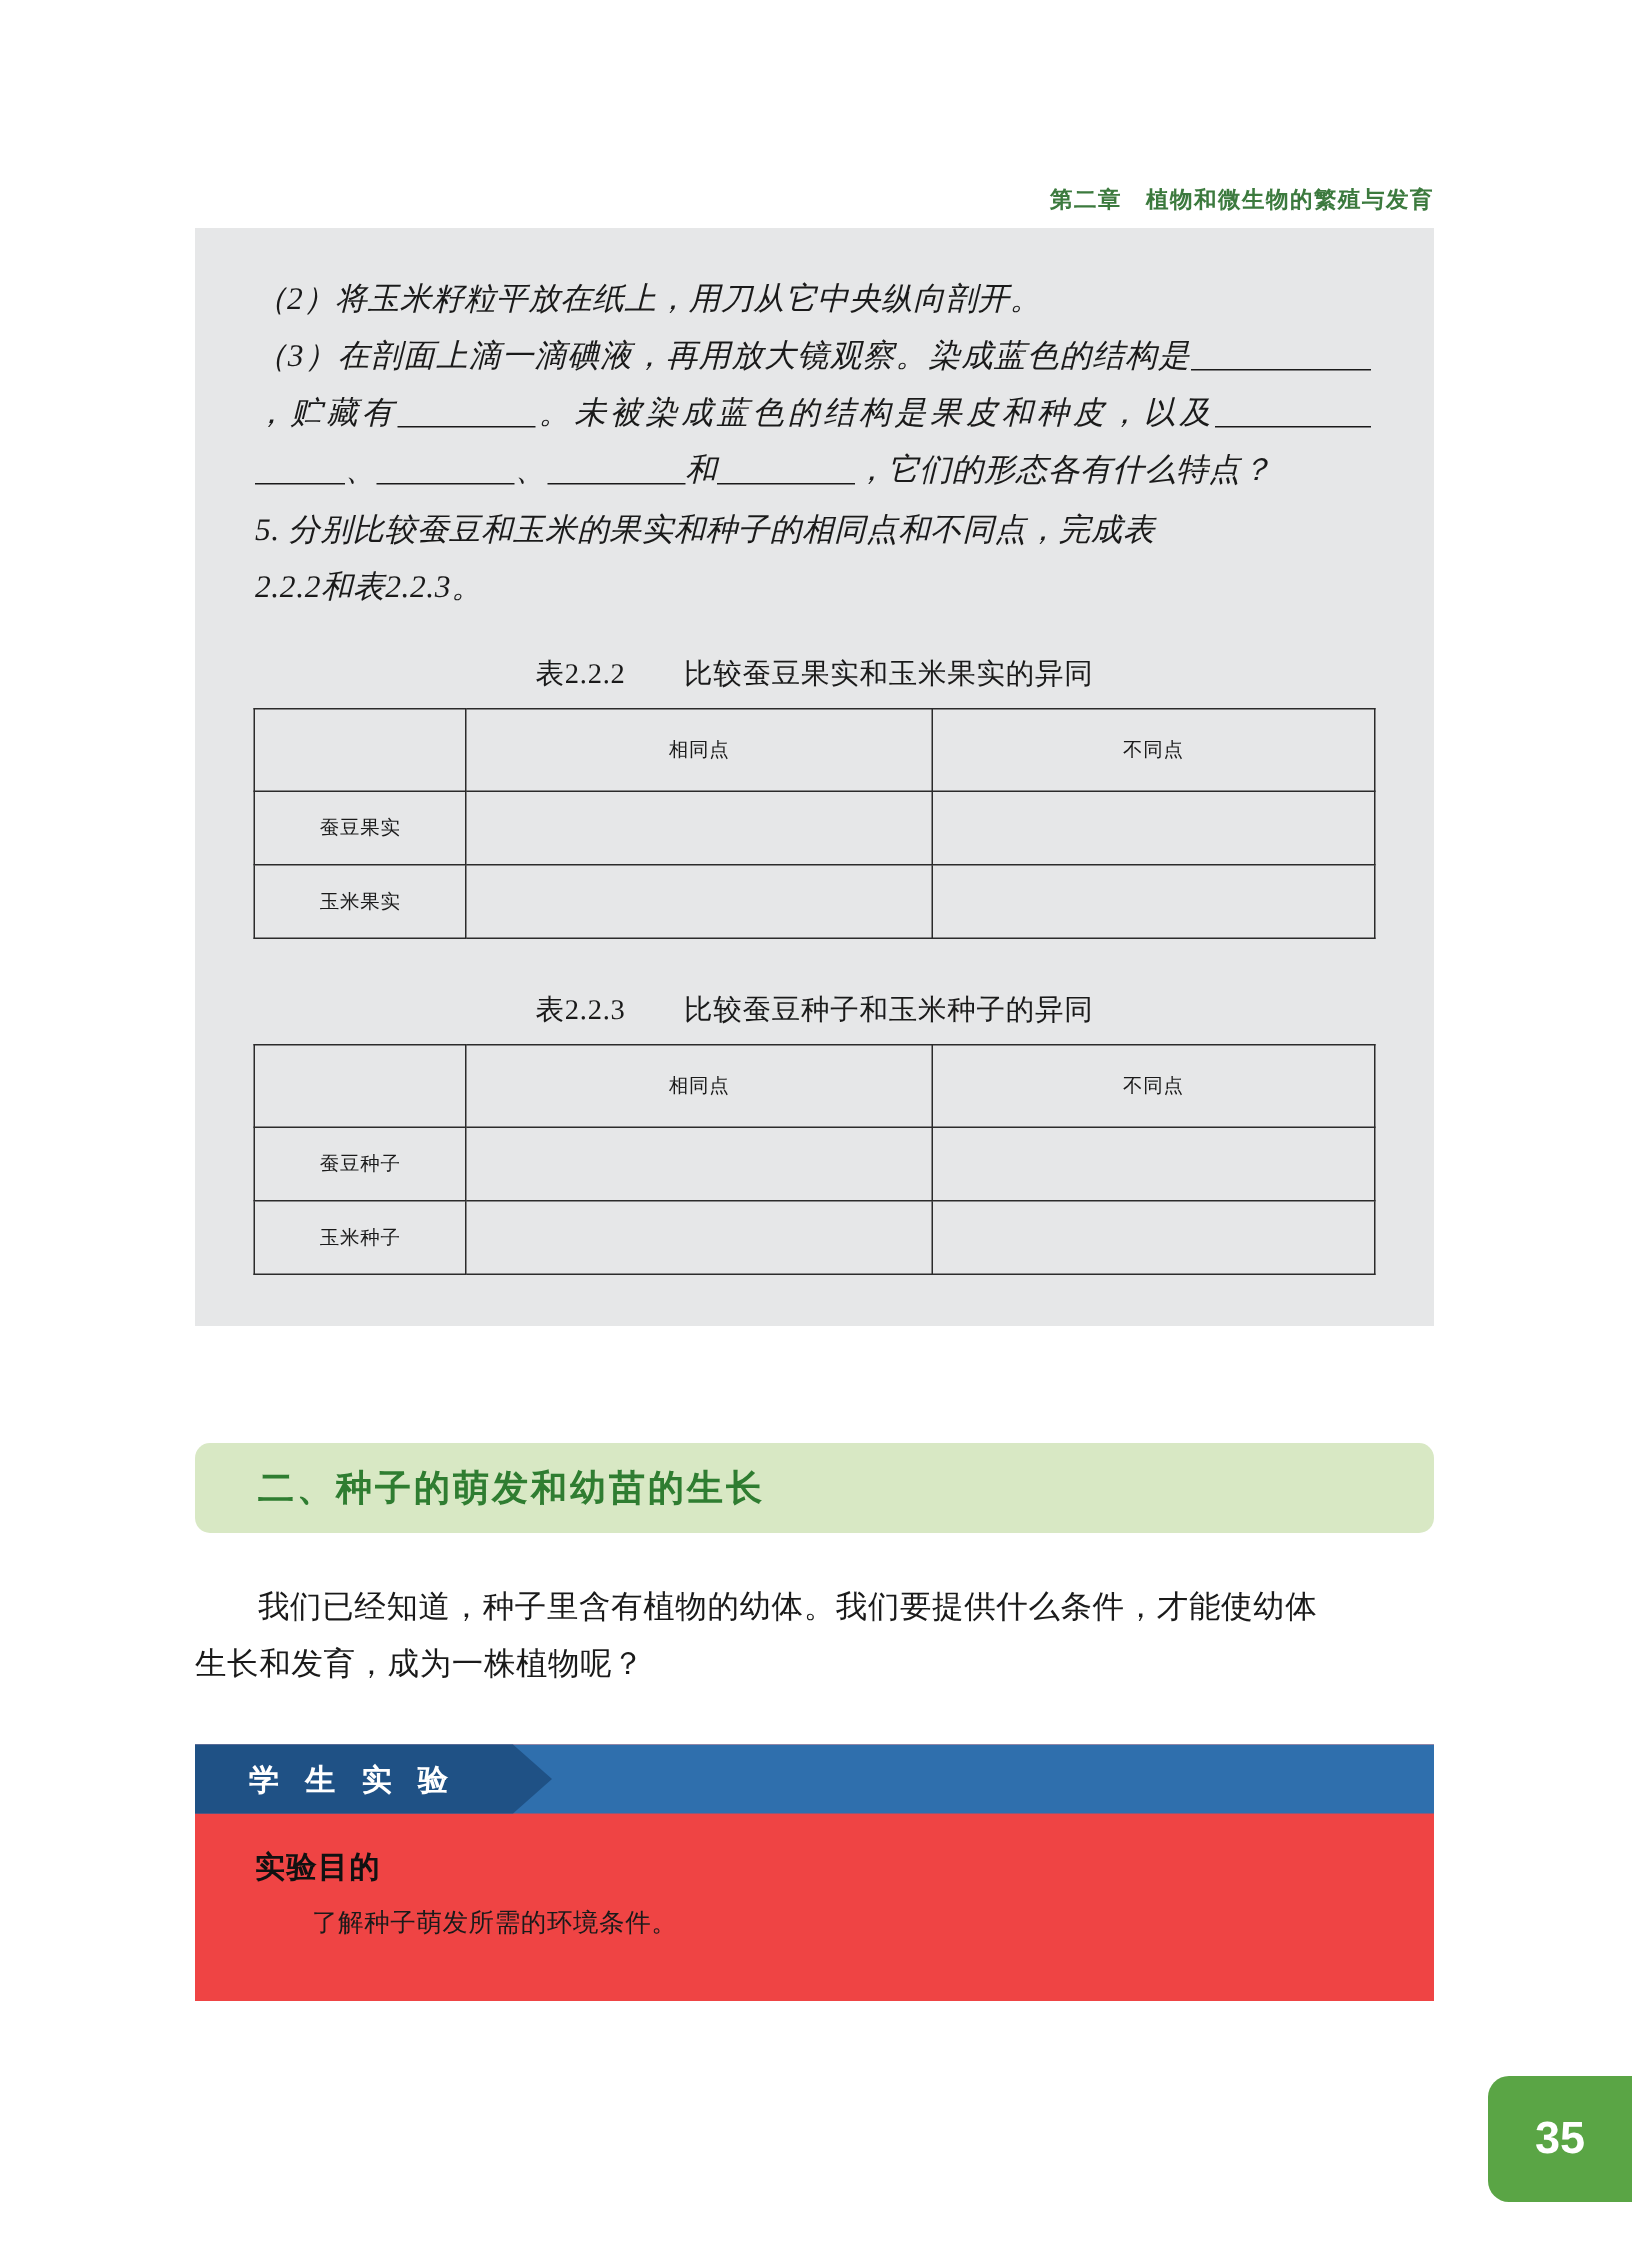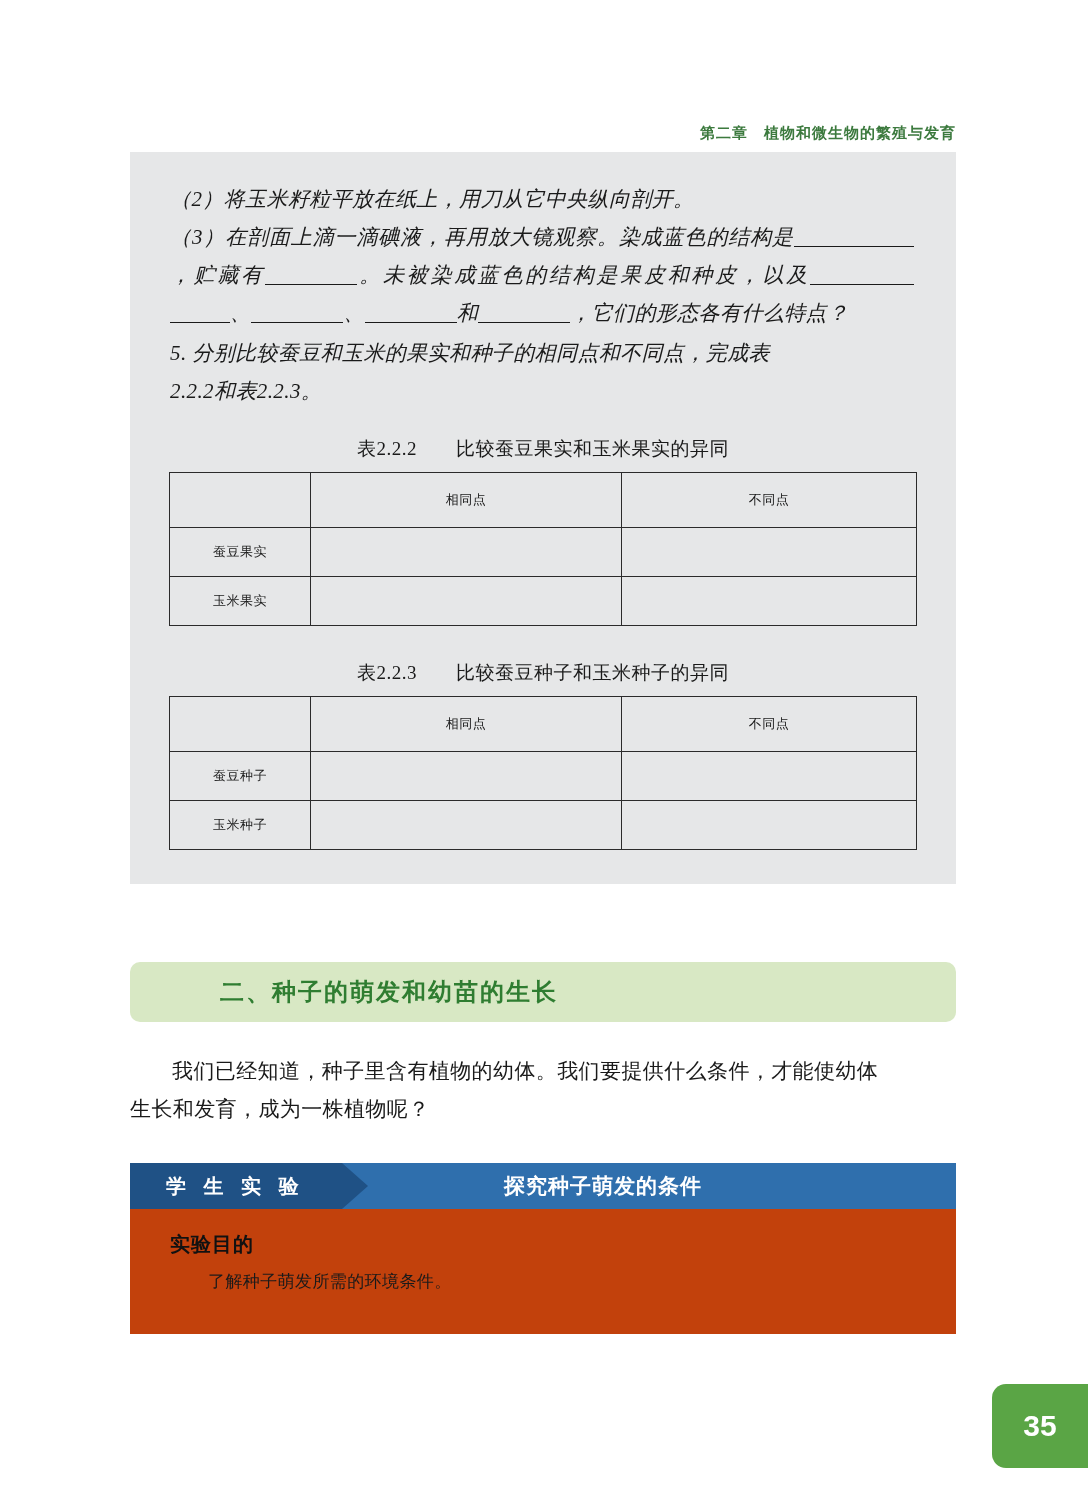--- a/index.html
+++ b/index.html
@@ -92,40 +92,39 @@
     display: flex;
     align-items: center;
   }
   .section-bar .section-title {
     font-family: "Liberation Sans", sans-serif;
     font-weight: bold;
     font-size: 24px;
     color: #2f7d31;
     padding-left: 42px;
     letter-spacing: 2px;
-    margin-left: 48px;
   }
 
   
   .body-para {
     position: absolute;
     left: 130px;
     width: 830px;
     font-size: 21px;
     line-height: 38px;
     text-align: justify;
     letter-spacing: 0.4px;
   }
 
   
   .exp-box {
     position: absolute;
     left: 130px;
     width: 826px;
-    background: #c2410c;
+    background: #ef4444;
   }
   .exp-header {
     height: 46px;
     background: #2f6fad;
     display: flex;
     align-items: center;
     position: relative;
   }
   .exp-tag {
     font-family: "Liberation Sans", sans-serif;
@@ -265,21 +264,20 @@
 <div class="body-para" style="top:1052px;">
   <div style="text-indent:42px;">我们已经知道，种子里含有植物的幼体。我们要提供什么条件，才能使幼体</div>
   <div>生长和发育，成为一株植物呢？</div>
 </div>
 
 <div class="exp-box" style="top:1163px;">
   <div class="exp-header">
     <div class="exp-tag-dark"></div>
     <div class="exp-arrow"></div>
     <span class="exp-tag">学 生 实 验</span>
-    <span class="exp-title">探究种子萌发的条件</span>
   </div>
   <div class="exp-body">
     <p class="exp-sub">实验目的</p>
     <p class="exp-text">了解种子萌发所需的环境条件。</p>
   </div>
 </div>
 
 <div class="page-tab">
   <span class="num">35</span>
 </div>

